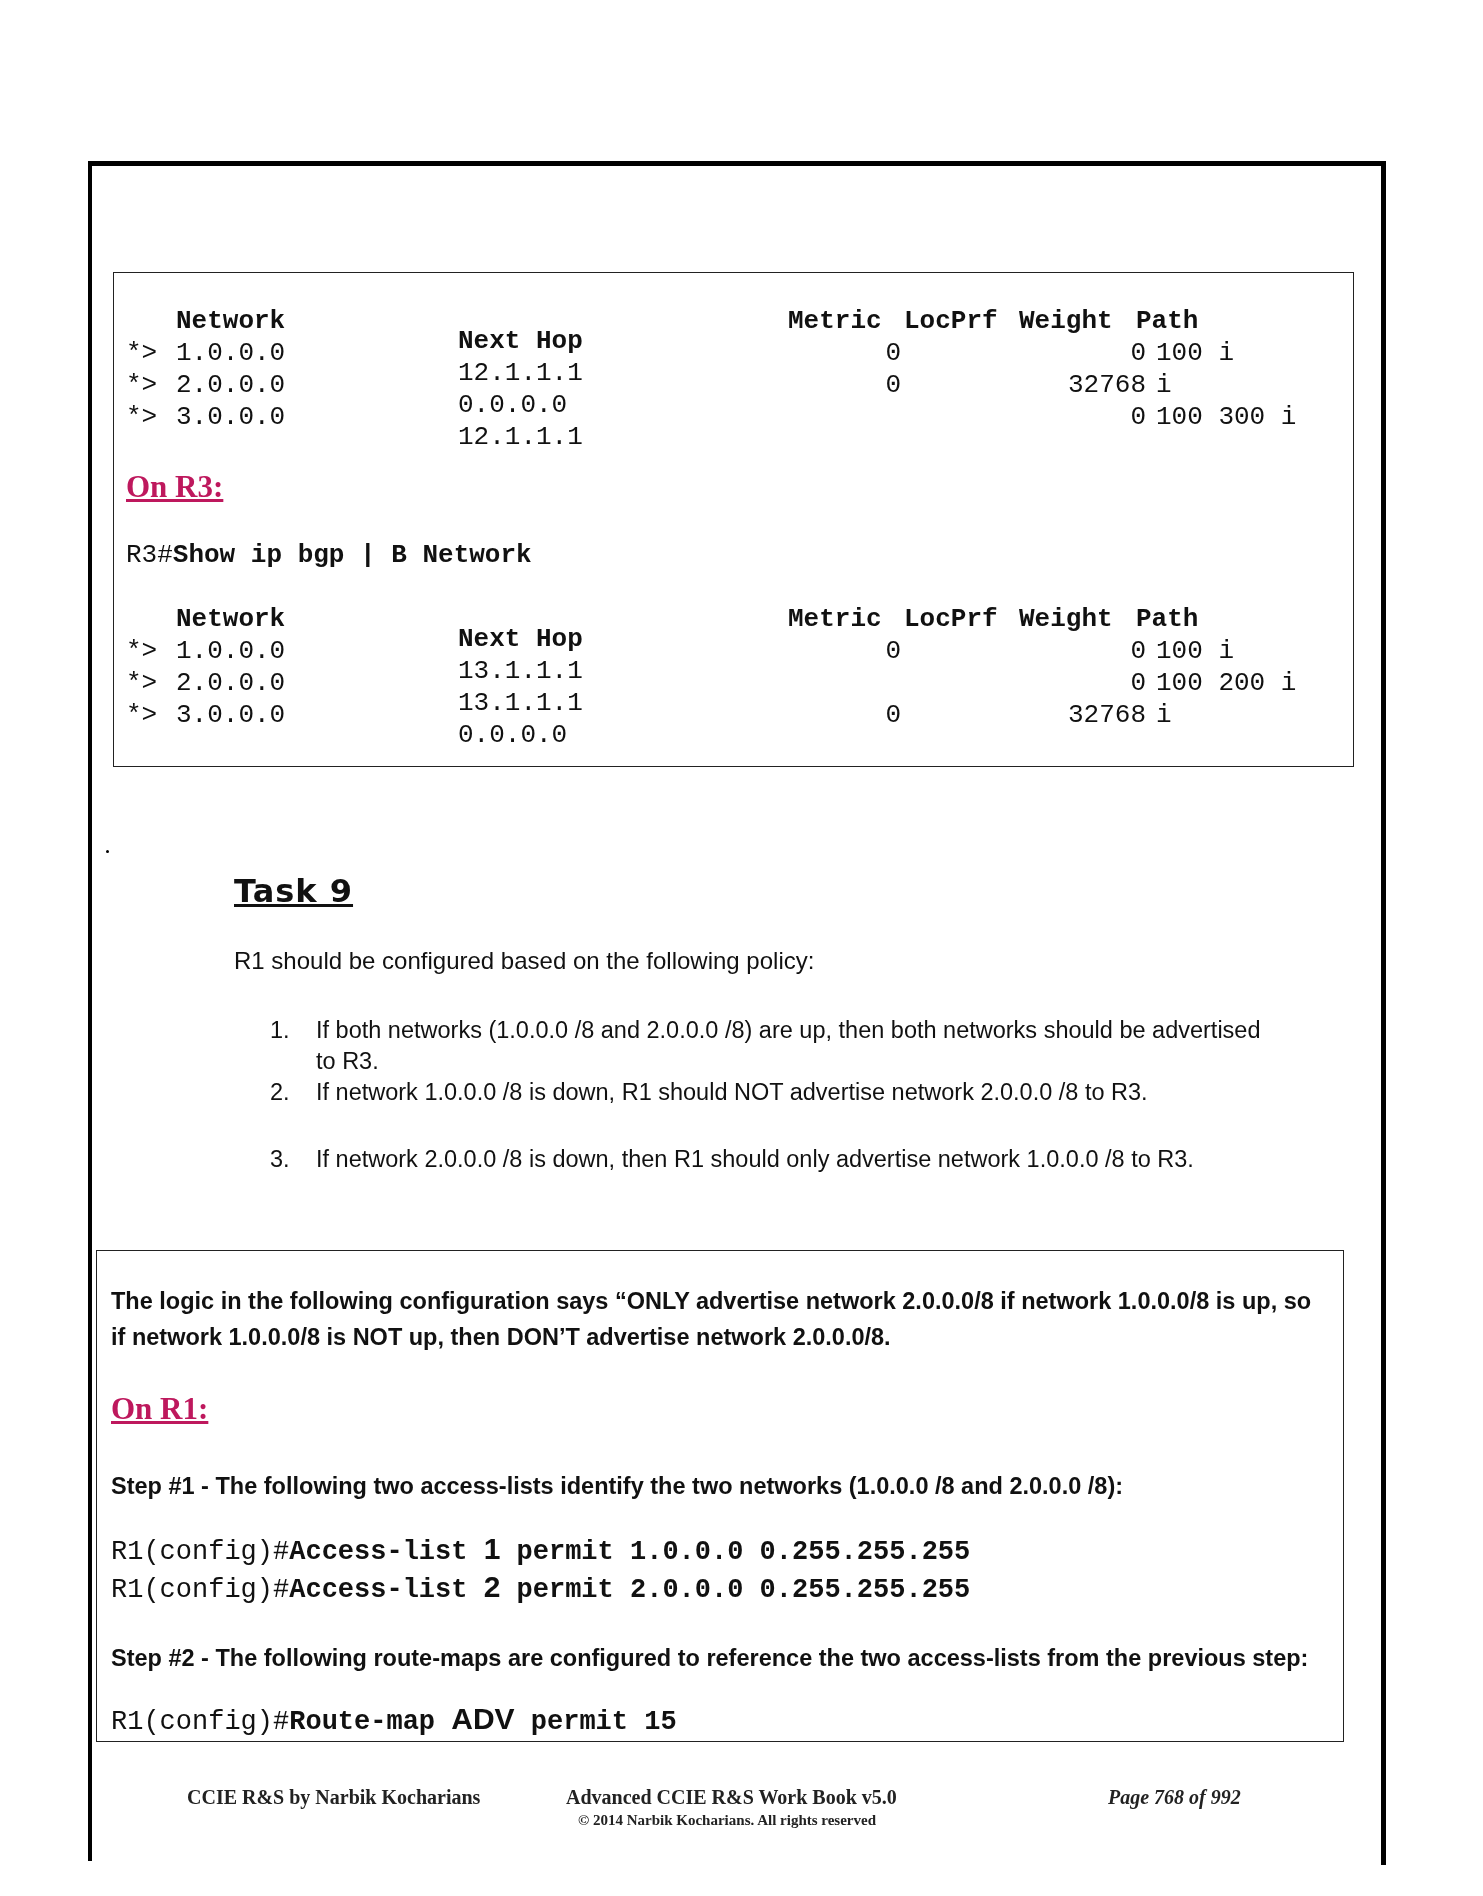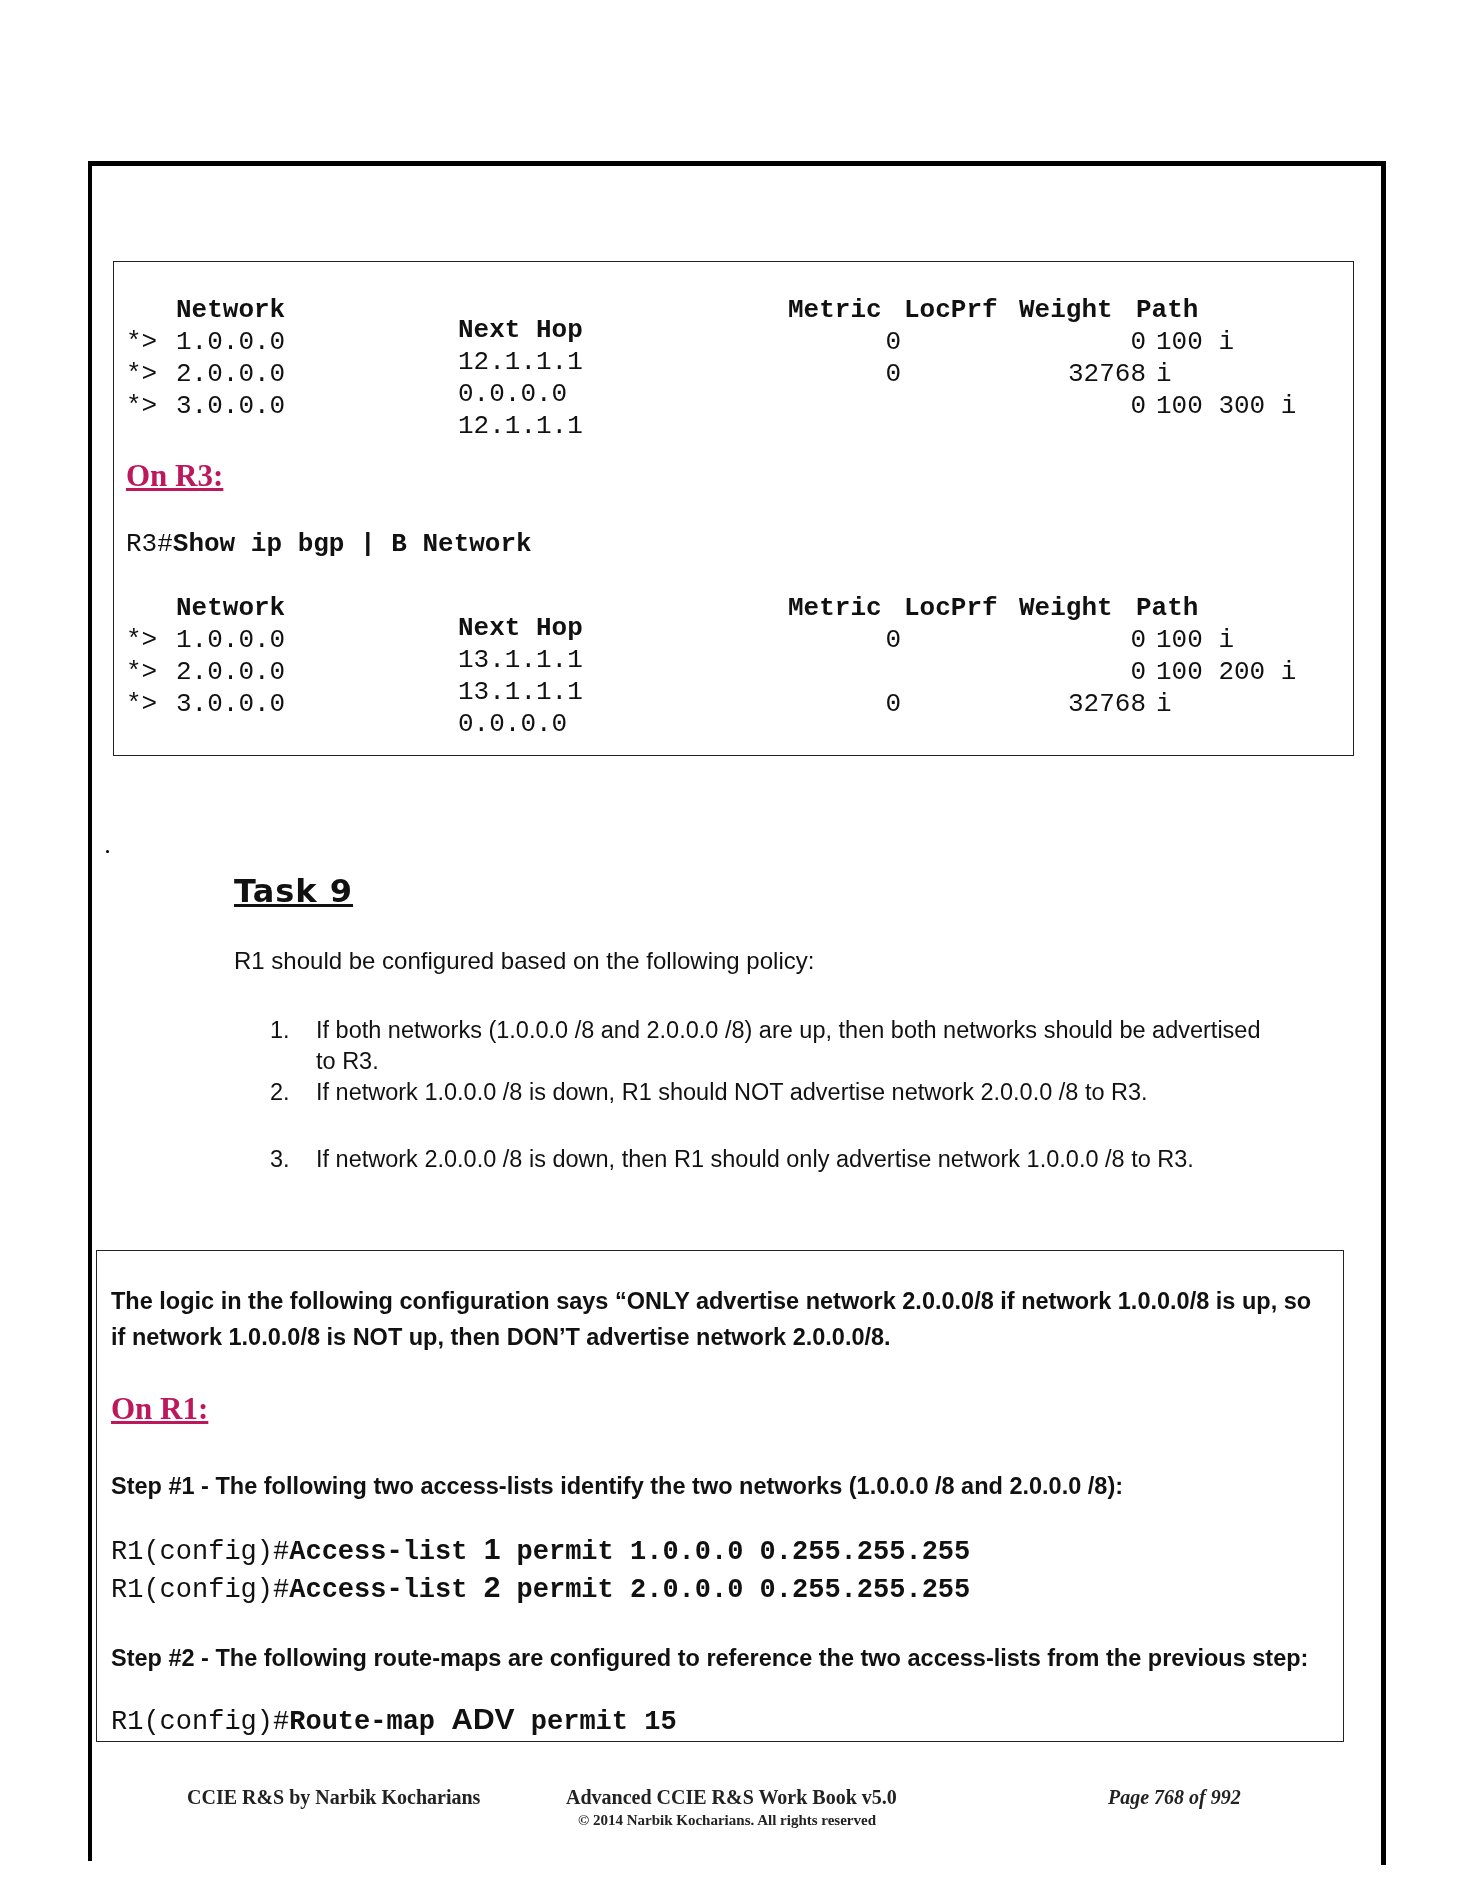--- a/index.html
+++ b/index.html
@@ -2,21 +2,21 @@
 <html><head>
 <meta charset="utf-8">
 <style>
   html, body { margin: 0; padding: 0; background: #ffffff; }
   body { width: 1483px; height: 1896px; position: relative; overflow: hidden; color: #111; }
   .frame-top { position: absolute; left: 88px; top: 161px; width: 1298px; height: 5px; background: #000; }
   .frame-left { position: absolute; left: 88px; top: 161px; width: 4px; height: 1700px; background: #000; }
   .frame-right { position: absolute; left: 1381px; top: 161px; width: 5px; height: 1704px; background: #000; }
 
   .box { position: absolute; border: 1.5px solid #222; box-sizing: border-box; background: #fff; }
-  .box1 { left: 113px; top: 261px; width: 1241px; height: 495px; }
+  .box1 { left: 113px; top: 272px; width: 1241px; height: 495px; }
   .box2 { left: 96px; top: 1250px; width: 1248px; height: 492px; }
 
   .mono { font-family: "Liberation Mono", "DejaVu Sans Mono", monospace; font-size: 26px; white-space: pre; position: absolute; line-height: 32px; color: #111; }
   .mono b { font-weight: bold; }
   .serif-heading { font-family: "Liberation Serif", "DejaVu Serif", serif; font-weight: bold; font-size: 31px; text-decoration: underline; position: absolute; color: #be185d; }
   .sans { font-family: "Liberation Sans", "DejaVu Sans", sans-serif; position: absolute; color: #111; }
 
   .bgp-table { position: absolute; }
   .row { position: relative; height: 32px; }
   .cell { position: absolute; top: 0; white-space: pre; font-family: "Liberation Mono", "DejaVu Sans Mono", monospace; font-size: 26px; line-height: 32px; }

